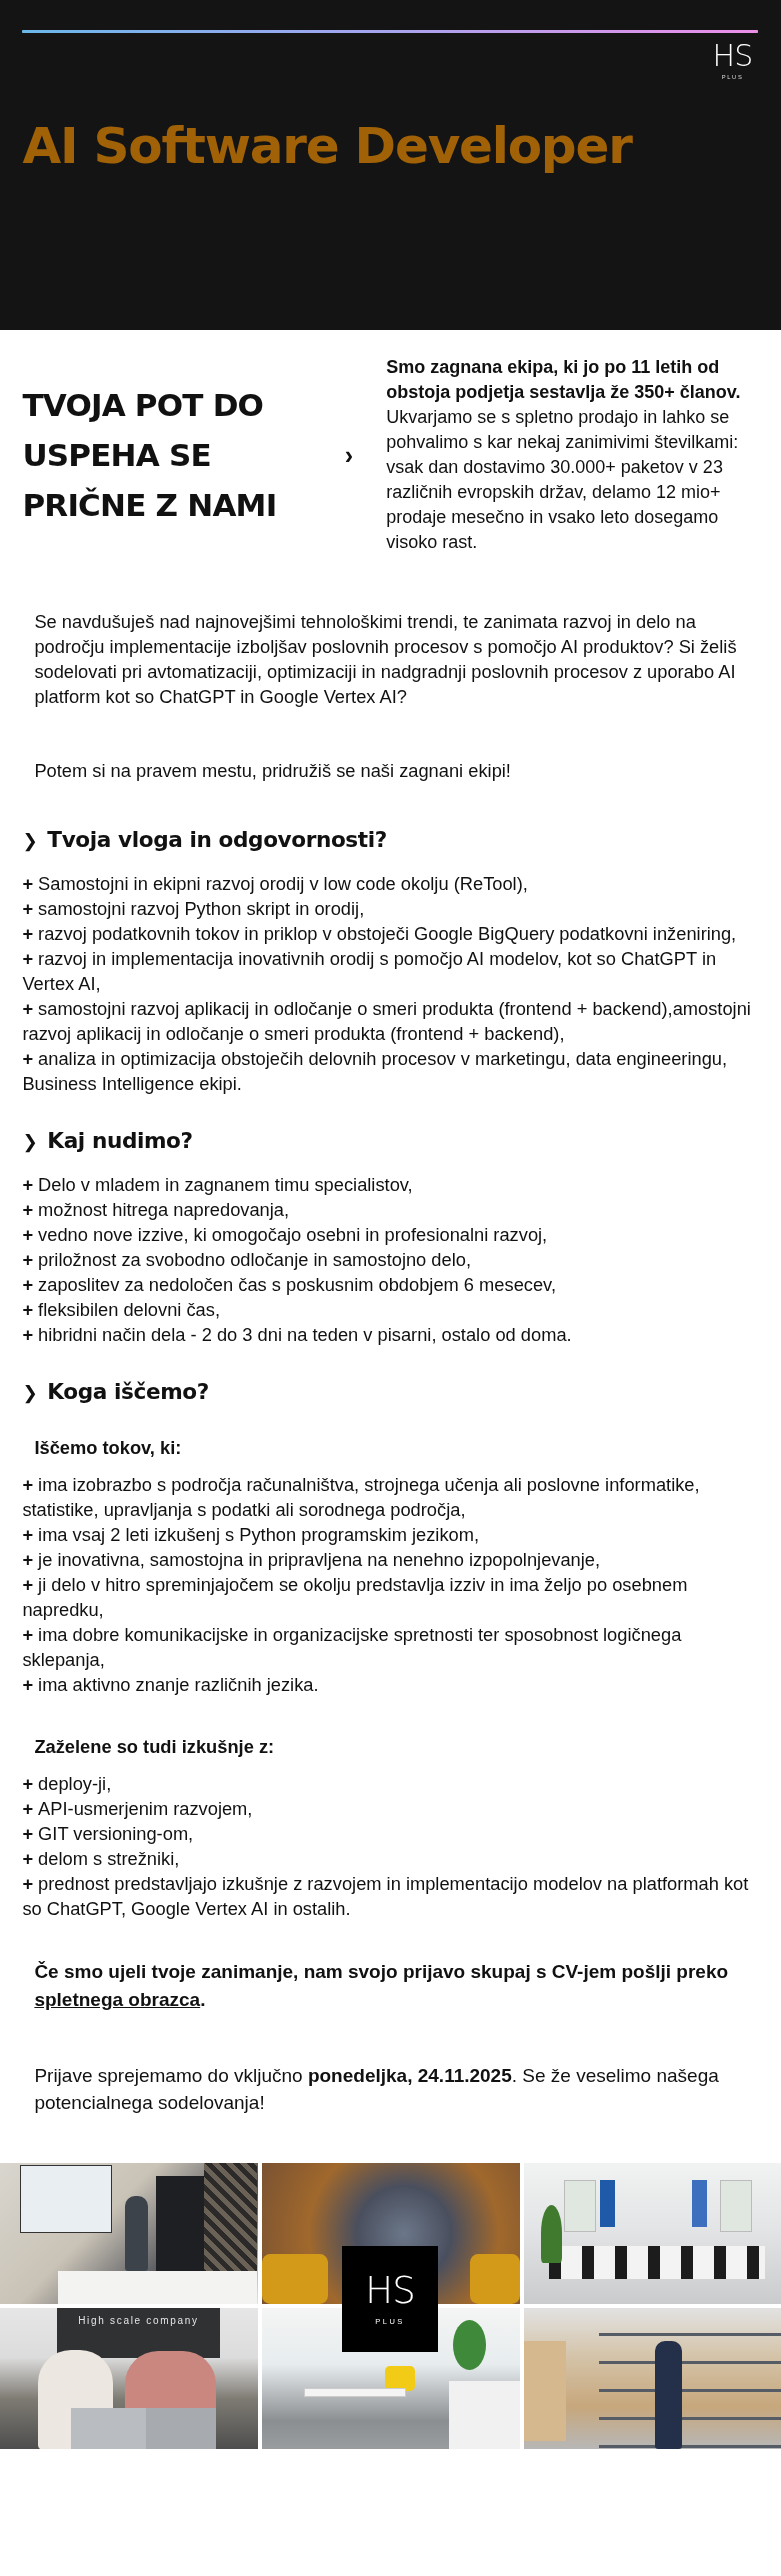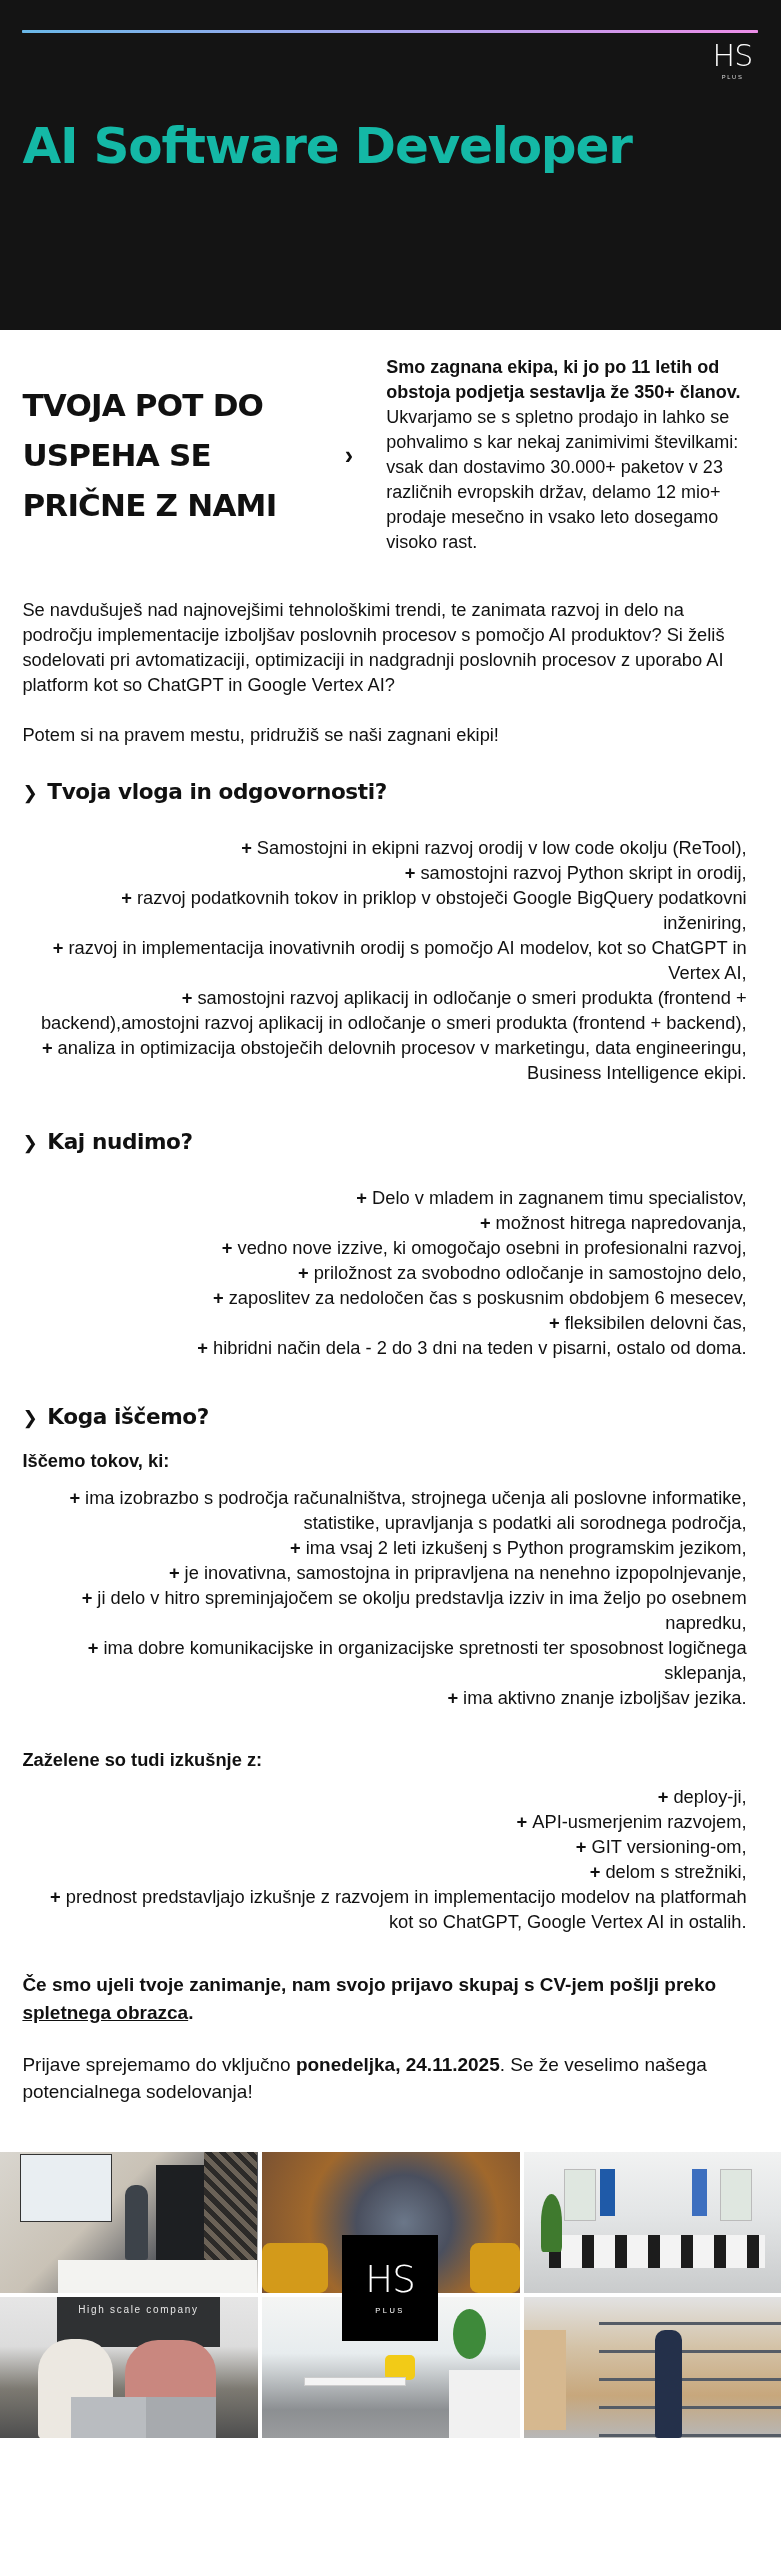--- a/index.html
+++ b/index.html
@@ -3,36 +3,36 @@
 <meta charset="utf-8">
 <style>
   html, body { margin:0; padding:0; background:#ffffff; }
   body { width:781px; font-family:"Liberation Sans", sans-serif; color:#111; }
   .hero { position:relative; height:330px; background:#141414; overflow:hidden; }
   .hero-line { position:absolute; left:22.4px; top:30px; width:736px; height:3.3px;
     background:linear-gradient(90deg,#6ab8e8 0%,#a7a4ee 50%,#ec8ee8 100%); border-radius:0.8px; }
   .hero-logo { position:absolute; right:22.4px; top:40px; width:52px; text-align:center; color:#fff; }
   .hero-logo .hs { font-family:"DejaVu Sans", sans-serif; font-size:30px; line-height:32px; font-weight:300; letter-spacing:-0.8px; }
   .hero-logo .plus { font-size:5.8px; letter-spacing:1.7px; margin-top:1.7px; color:#ddd; }
-  .hero-title { position:absolute; left:22.4px; top:116px; margin:0; color:#14b8a6;
+  .hero-title { position:absolute; left:22.4px; top:116px; margin:0; color:#a16207;
     font-family:"DejaVu Sans", sans-serif; font-weight:bold; font-size:50px; letter-spacing:-1.2px; line-height:60px; }
 
   .intro { display:flex; align-items:center; padding:25px 22.4px 42px 22.4px; }
   .intro-left { width:299px; }
   .intro-heading { margin:0; font-family:"DejaVu Sans", sans-serif; font-weight:bold; font-size:31px; line-height:50px; letter-spacing:-0.8px; color:#111; }
   .intro-arrow { width:58px; text-align:center; font-size:25px; font-weight:bold; color:#111; }
   .intro-right { width:374px; padding-left:8.3px; font-size:18px; line-height:25px; }
   .intro-right b { font-weight:bold; }
 
   .content { padding:0 22.4px; font-size:18.3px; line-height:25px; }
-  .content p { margin:0; }
+  .content p { margin:12px; }
   .para-gap { height:25px; }
   .section-title { margin:0; font-family:"DejaVu Sans", sans-serif; font-weight:bold; font-size:21.6px; line-height:30px; letter-spacing:-0.4px; }
   .section-title .chev { margin-right:10px; font-size:18.3px; }
-  .list { list-style:none; margin:12px; padding:0;text-align:right; }
+  .list { list-style:none; margin:0; padding:0; }
   .list li { margin:0; }
   .list li .plus { font-weight:bold; margin-right:5px; }
   .bold-label { font-weight:bold; }
   .cta { font-weight:bold; font-size:19px; line-height:28px; }
   .cta a { color:#111; text-decoration:underline; }
   .deadline { font-size:19px; line-height:26.6px; }
 
   .gallery { position:relative; margin-top:47px; height:286px; }
   .photo { position:absolute; overflow:hidden; }
   .logo-box { position:absolute; left:342px; top:83px; width:96px; height:106px; background:#000; color:#fff; text-align:center; }
@@ -104,21 +104,21 @@
     <span class="chev">❯</span><span>Koga iščemo?</span>
   </h3>
   <div style="height:15px"></div>
   <p class="bold-label">Iščemo tokov, ki:</p>
   <ul class="list">
     <li><span class="plus">+</span><span>ima izobrazbo s področja računalništva, strojnega učenja ali poslovne informatike, statistike, upravljanja s podatki ali sorodnega področja,</span></li>
     <li><span class="plus">+</span><span>ima vsaj 2 leti izkušenj s Python programskim jezikom,</span></li>
     <li><span class="plus">+</span><span>je inovativna, samostojna in pripravljena na nenehno izpopolnjevanje,</span></li>
     <li><span class="plus">+</span><span>ji delo v hitro spreminjajočem se okolju predstavlja izziv in ima željo po osebnem napredku,</span></li>
     <li><span class="plus">+</span><span>ima dobre komunikacijske in organizacijske spretnosti ter sposobnost logičnega sklepanja,</span></li>
-    <li><span class="plus">+</span><span>ima aktivno znanje izboljšav jezika.</span></li>
+    <li><span class="plus">+</span><span>ima aktivno znanje različnih jezika.</span></li>
   </ul>
   <div class="para-gap"></div>
   <p class="bold-label">Zaželene so tudi izkušnje z:</p>
   <ul class="list">
     <li><span class="plus">+</span><span>deploy-ji,</span></li>
     <li><span class="plus">+</span><span>API-usmerjenim razvojem,</span></li>
     <li><span class="plus">+</span><span>GIT versioning-om,</span></li>
     <li><span class="plus">+</span><span>delom s strežniki,</span></li>
     <li><span class="plus">+</span><span>prednost predstavljajo izkušnje z razvojem in implementacijo modelov na platformah kot so ChatGPT, Google Vertex AI in ostalih.</span></li>
   </ul>

